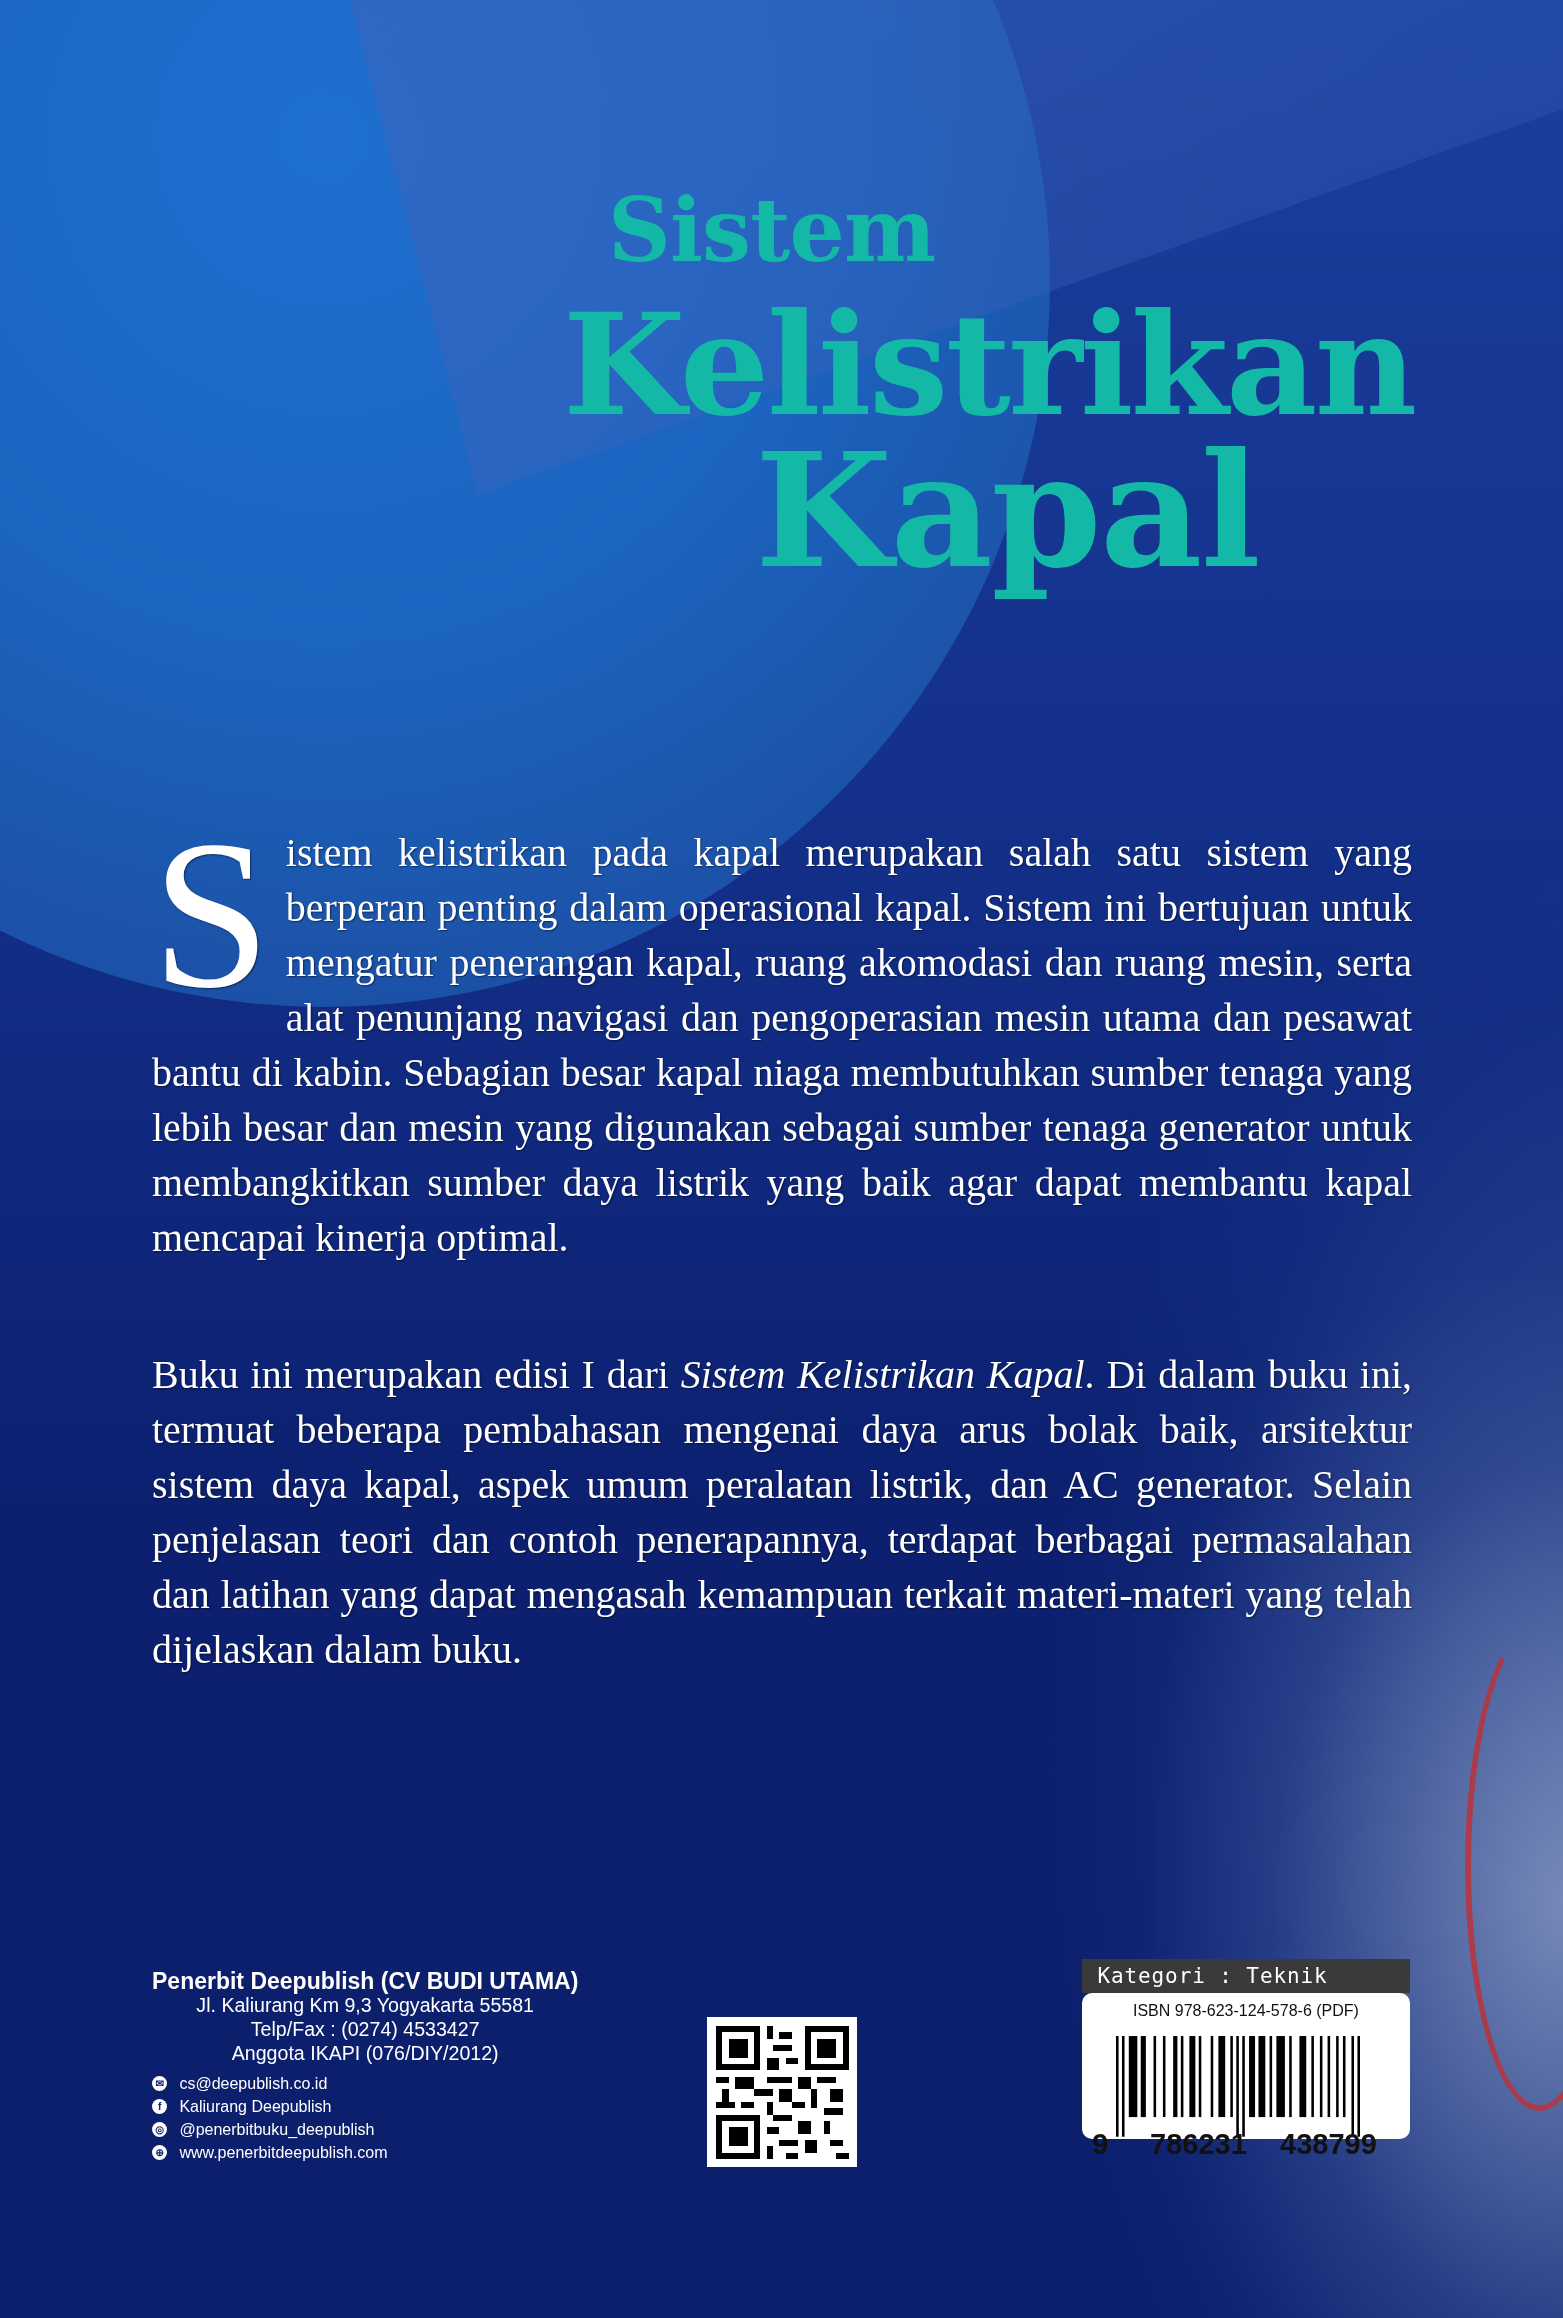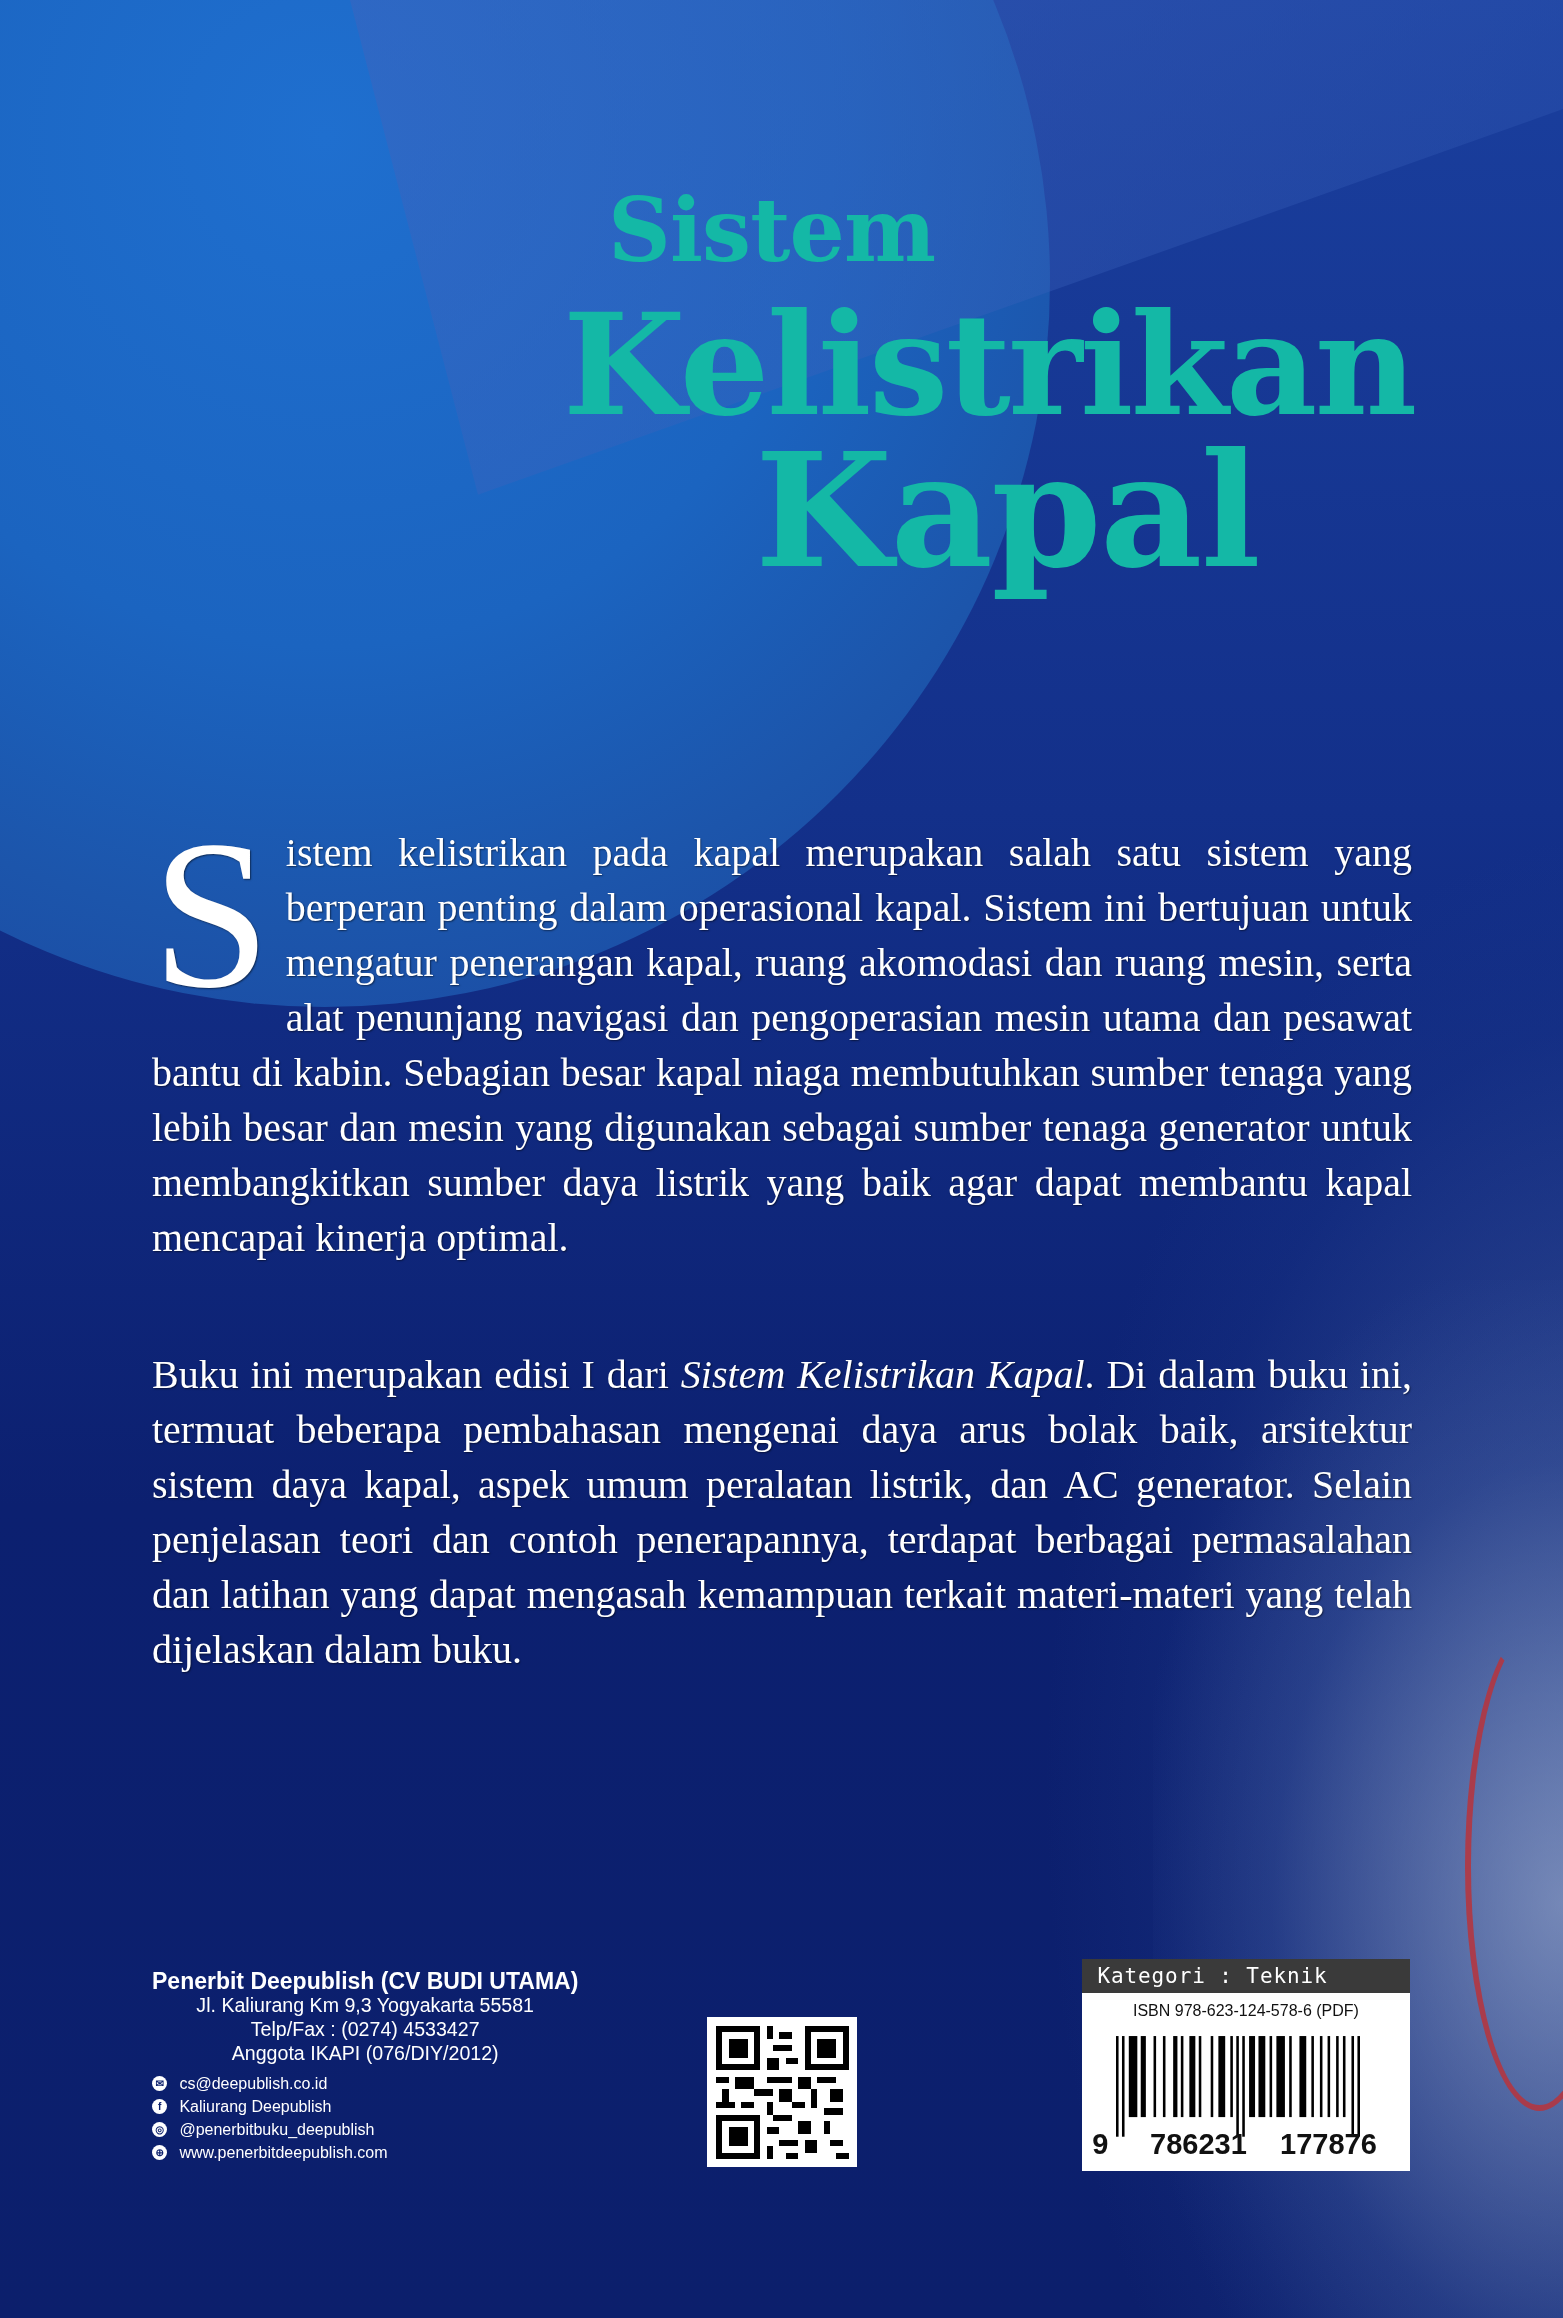--- a/index.html
+++ b/index.html
@@ -58,21 +58,21 @@
   .contact { display:flex; align-items:center; font-size:16px; line-height:23px; }
   .cicon { width:15.4px; height:15.4px; border-radius:50%; background:#fff; color:#0c1f6c;
            font-size:10.2px; line-height:15.4px; text-align:center; margin-right:12px; font-weight:bold; }
 
   .qr { position:absolute; left:707px; top:2017px; width:150px; height:150px; background:#fff; }
   .qr svg { position:absolute; left:8.5px; top:8.5px; }
 
   .isbn-box { position:absolute; left:1082px; top:1959px; width:328px; }
   .kategori { background:#3a3a3a; color:#fff; font-family:"DejaVu Sans Mono", monospace;
               font-size:21px; height:34px; line-height:34px; padding-left:15.4px; letter-spacing:0.9px; }
-  .barcode-area { background:#fff; height:178px; position:relative; }
+  .barcode-area { background:#fff; height:146px; position:relative;border-radius:10px; }
   .isbn-text { position:absolute; left:51px; top:8.5px; font-family:"Liberation Sans", sans-serif; font-size:16px; color:#111; }
   .bars { position:absolute; left:34px; top:43px; }
   .digits { position:absolute; top:135px; font-family:"Liberation Sans", sans-serif; font-weight:bold; font-size:29px; color:#111; }
 </style>
 </head>
 <body>
 
 <div class="bg"></div>
 <div class="circle"></div>
 <div class="beam"></div>
@@ -189,16 +189,16 @@
         <rect x="239" y="0" width="3" height="95"></rect>
           <rect x="248" y="0" width="3" height="95"></rect>
         <rect x="258" y="0" width="3" height="95"></rect>
           <rect x="266" y="0" width="3" height="95"></rect>
         <rect x="276" y="0" width="3" height="118"></rect>
           <rect x="283" y="0" width="3" height="118"></rect>
       </g>
     </svg>
     <div class="digits" style="left:10.2px;">9</div>
     <div class="digits" style="left:68px;">786231</div>
-    <div class="digits" style="left:198px;">177876</div>
+    <div class="digits" style="left:198px;">438799</div>
   </div>
 </div>
 
 
 </body></html>

